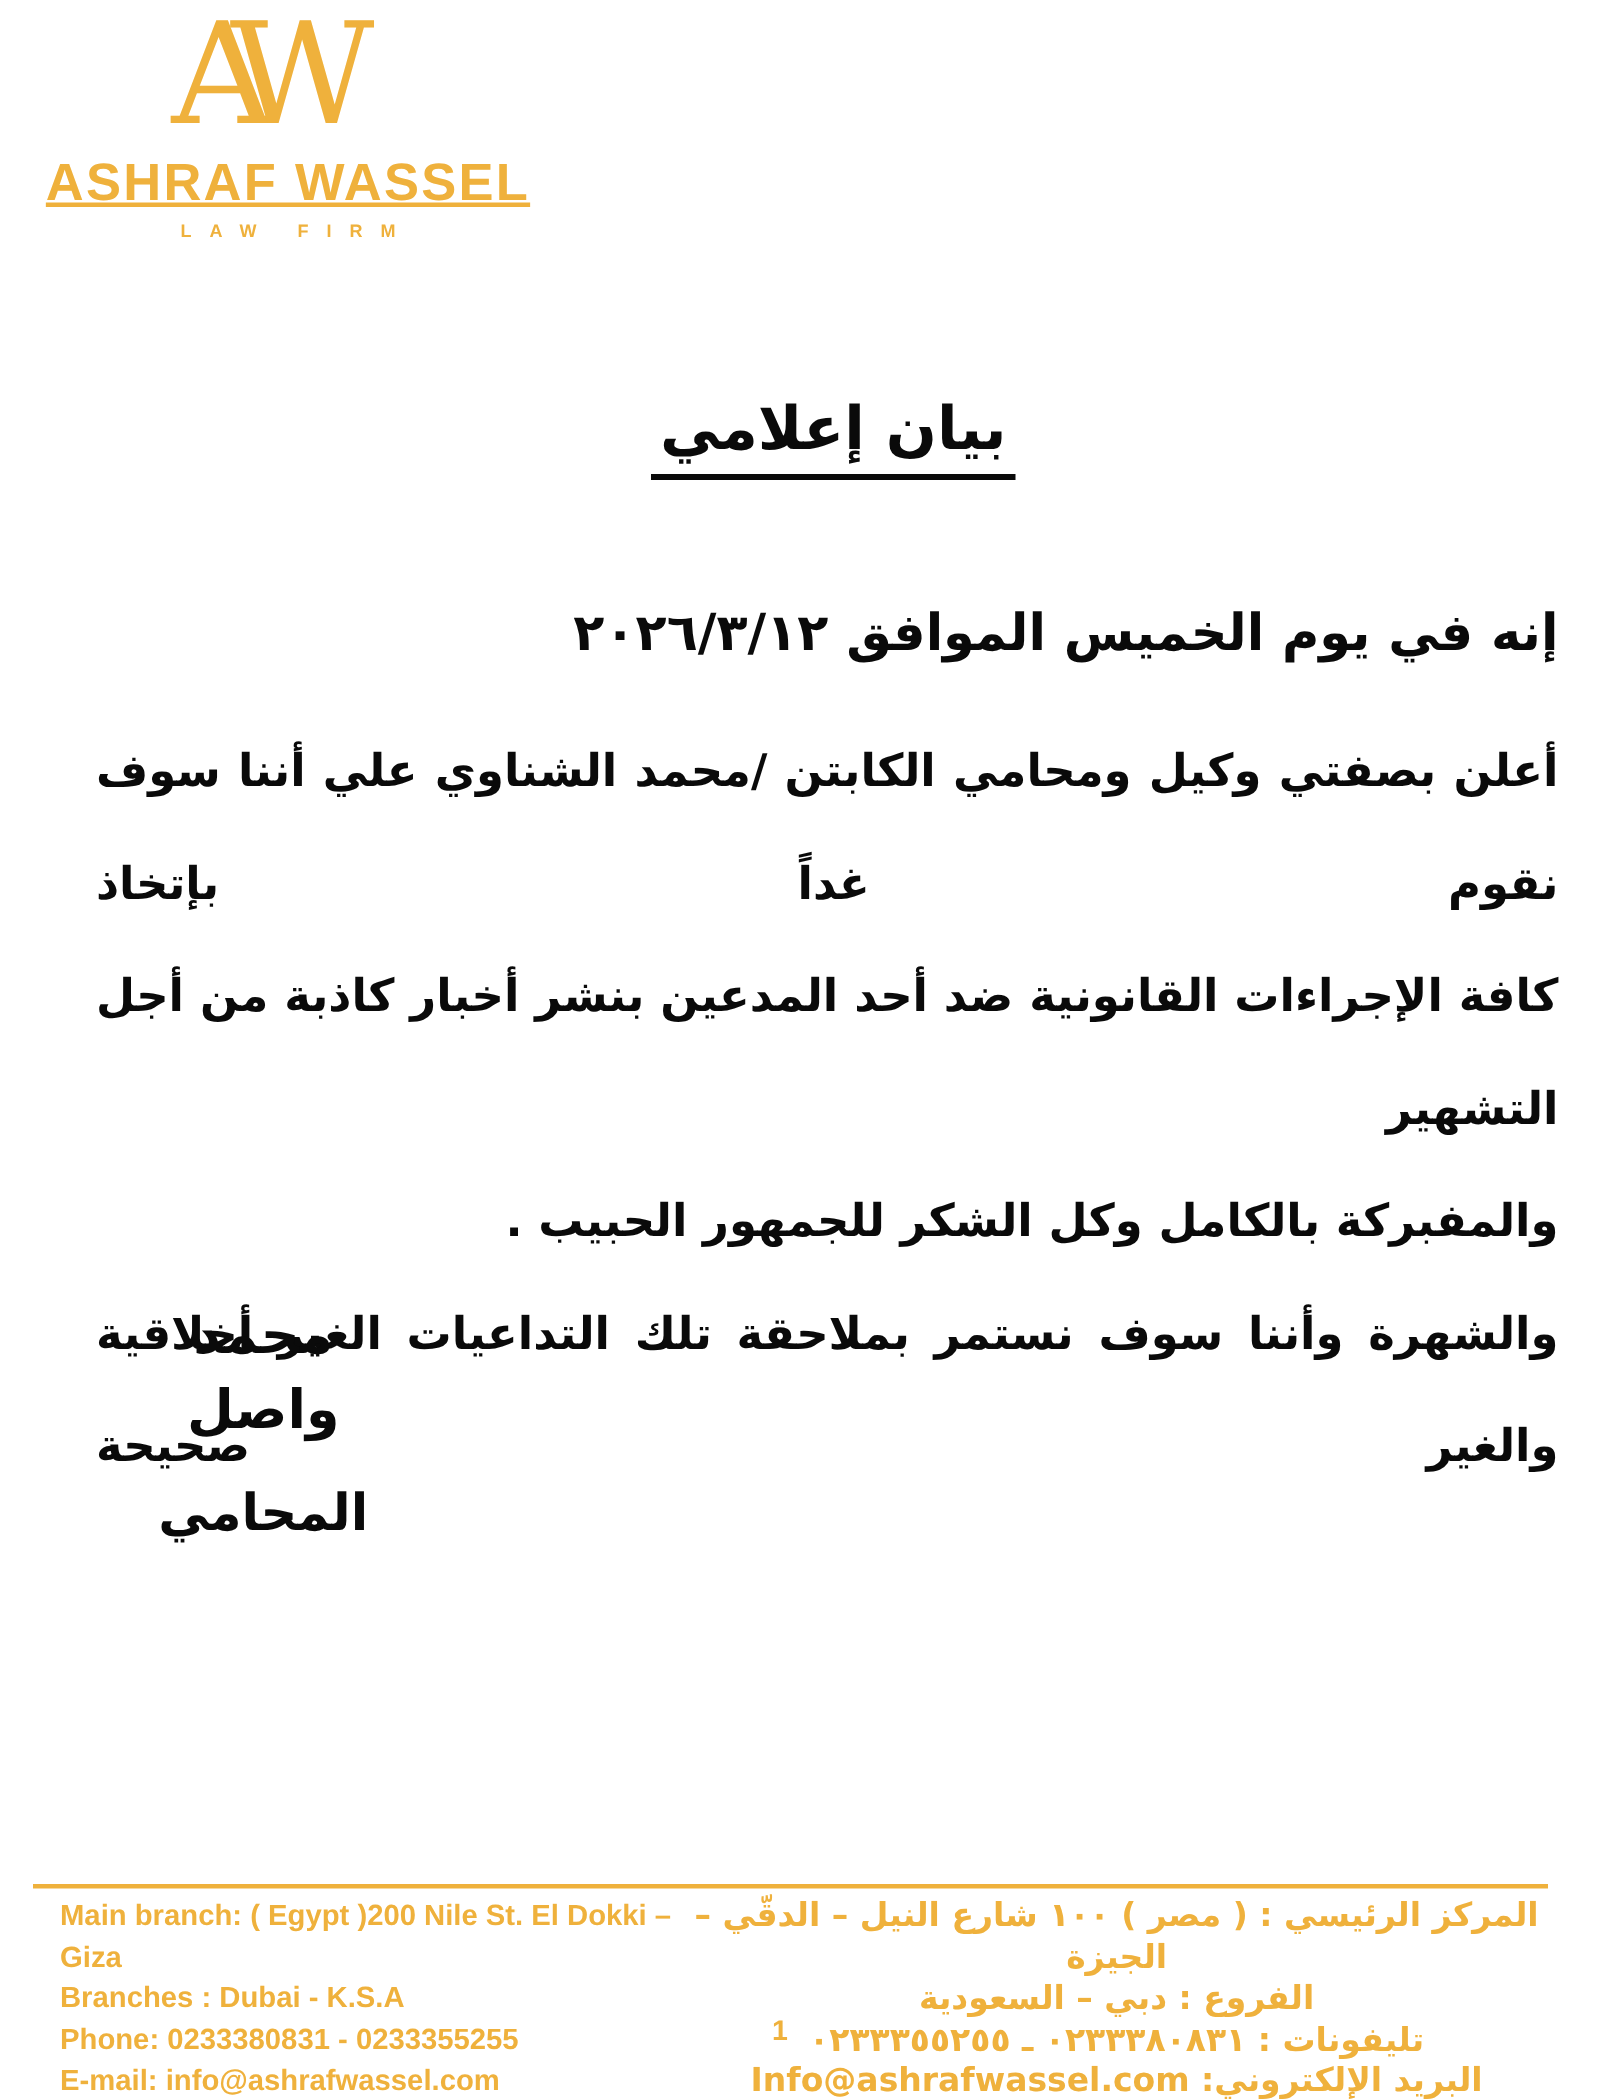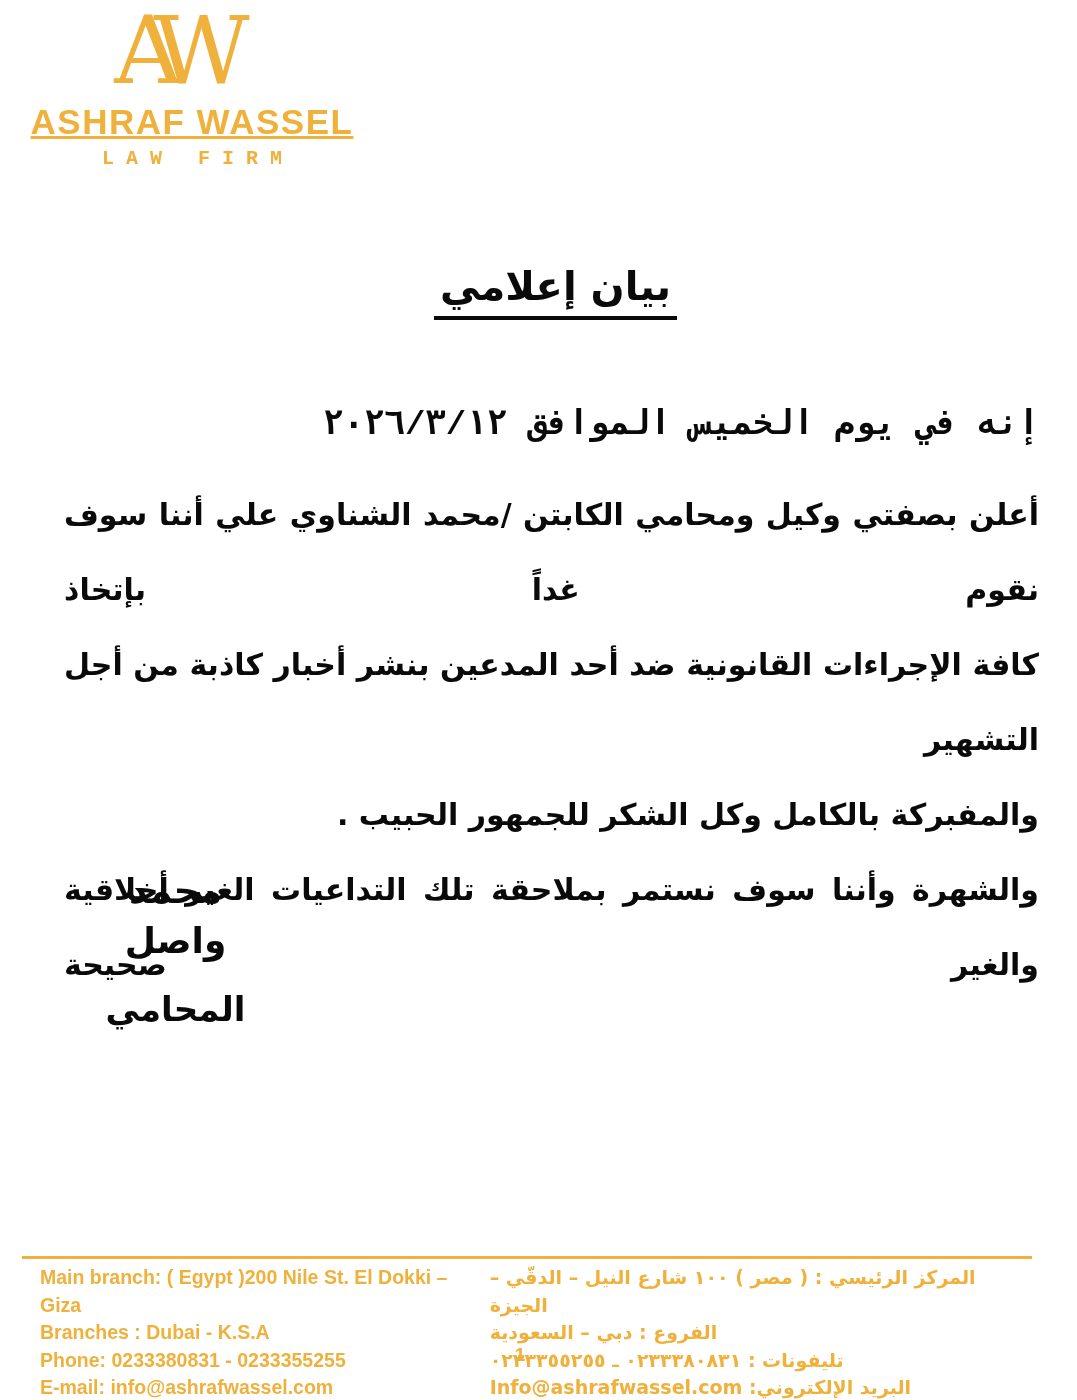--- a/index.html
+++ b/index.html
@@ -34,23 +34,23 @@
   .firm-name {
     font-family: "Liberation Sans", sans-serif;
     font-weight: 700;
     font-size: 35px;
     letter-spacing: 1.5px;
     white-space: nowrap;
     margin-top: 4px;
     text-decoration: underline;
   }
   .firm-tagline {
-    font-family: Liberation Mono, monospace;
-    font-weight: 700;
-    font-size: 20px;
+    font-family: Liberation Sans, sans-serif;
+    font-weight: 700;
+    font-size: 12px;
     letter-spacing: 12px;
     text-indent: 12px;
     margin-top: 5px;
   }
 
   
   .title-wrap {
     position: absolute;
     top: 263px;
     left: 0;
@@ -69,21 +69,20 @@
   }
   .date-line {
     position: absolute;
     top: 402px;
     left: 40px;
     right: 38px;
     direction: rtl;
     font-weight: 700;
     font-size: 34px;
     color: #0a0a0a;
-    font-family: Liberation Mono, monospace;
   }
   .body {
     position: absolute;
     top: 477px;
     left: 64px;
     right: 38px;
     direction: rtl;
     font-weight: 700;
     font-size: 30px;
     color: #0a0a0a;
@@ -131,22 +130,22 @@
     font-weight: 700;
   }
   .footer-en {
     font-family: "Liberation Sans", sans-serif;
     font-size: 19.5px;
     line-height: 27.5px;
     text-align: left;
   }
   .footer-ar {
     direction: rtl;
-    text-align: left;
-    font-size: 19px;
+    text-align: center;
+    font-size: 22px;
     line-height: 27.5px;
   }
   .page-number {
     position: absolute;
     top: 1344px;
     left: 504px;
     width: 32px;
     text-align: center;
     color: var(--gold);
     font-weight: 700;

